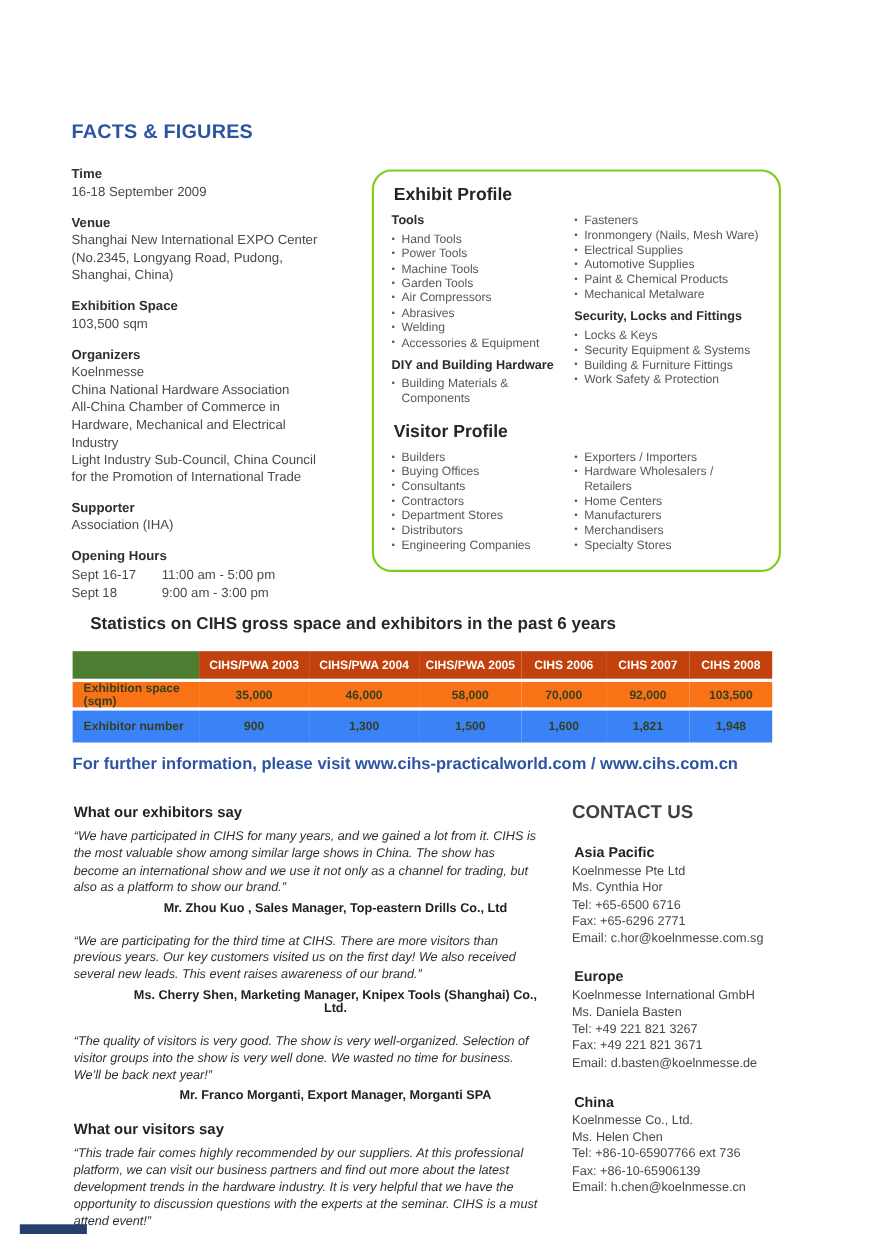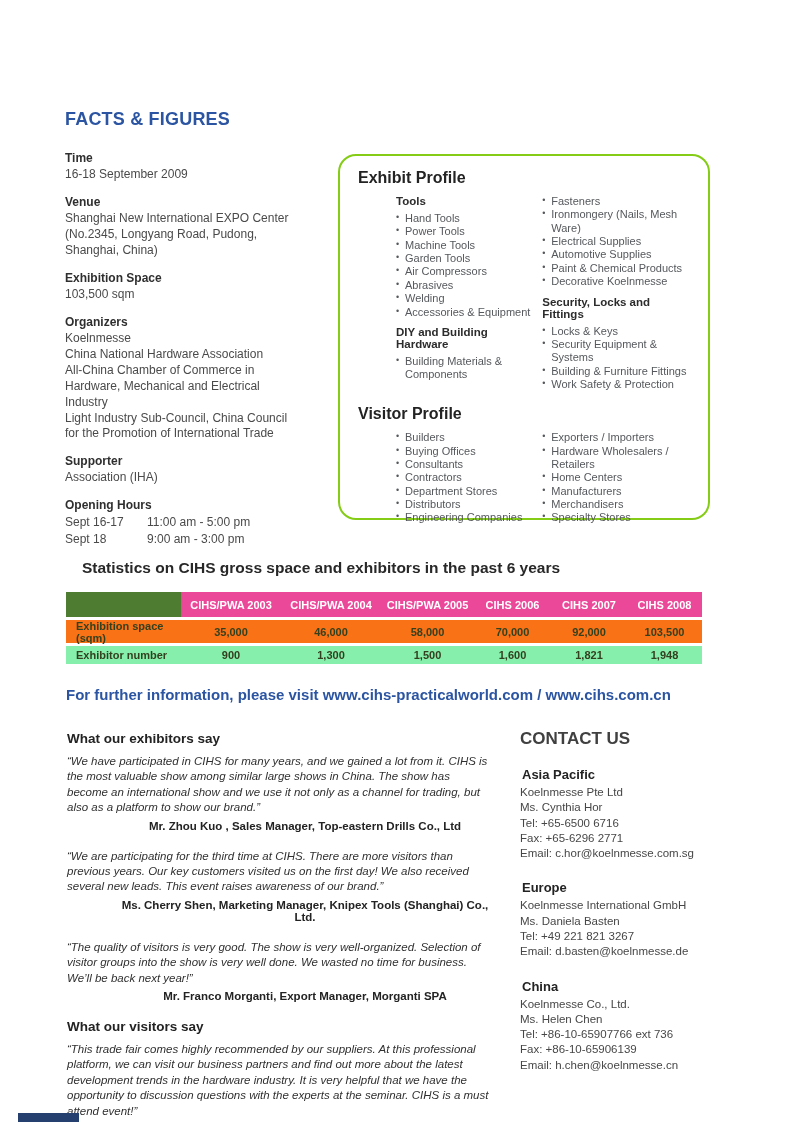--- a/index.html
+++ b/index.html
@@ -22,39 +22,39 @@
   .hours-row { display:flex; font-size:12px; color:#4a4a4a; line-height:1.4; }
   .hours-day { width:82px; }
 
   
   .profile-box {
     left:338px; top:154px; width:372px; height:366px;
     border:2px solid #84cc16; border-radius:18px;
     padding:13px 16px 10px 16px;
   }
   .profile-title { font-size:16px; font-weight:700; color:#232323; margin-bottom:8px; padding-left:2px; }
-  .profile-cols { display:flex;margin-left:40px; }
+  .profile-cols { display:flex; }
   .profile-col-left { width:168px; }
   .profile-col-right { width:172px; }
   .group-heading { font-size:11.5px; font-weight:700; color:#2c2c2c; margin:7px 0 5px 0; }
   .group:first-child .group-heading { margin-top:0; }
   .bullet-item { font-size:11px; color:#55585c; line-height:1.215; padding-left:9px; position:relative; }
   .bullet-item::before { content:"•"; position:absolute; left:0; top:0; font-size:9px; color:#55585c; }
   .visitor-block { margin-top:14px; }
 
   
   .stats-heading { left:82px; top:559px; font-size:15.5px; font-weight:700; color:#282828; }
   .stats-table { left:66px; top:592px; width:636px; }
   .t-row { display:flex; margin-bottom:3px; }
   .t-cell { font-size:11px; display:flex; align-items:center; justify-content:center; }
   .t-cell.label { justify-content:flex-start; padding-left:10px; font-weight:700; color:#33401f; }
-  .t-head .t-cell { background:#ec4899; color:#ffffff; font-weight:700; height:25px; }
+  .t-head .t-cell { background:#c2410c; color:#ffffff; font-weight:700; height:25px; }
   .t-head .t-cell.label { background:#4e7d32; }
   .t-r1 .t-cell { background:#f97316; height:23px; color:#33401f; font-weight:600; }
-  .t-r2 .t-cell { background:#86efac; height:18px; color:#33401f; font-weight:600; }
+  .t-r2 .t-cell { background:#3b82f6; height:29px; color:#33401f; font-weight:600; }
   .c0{width:115px;} .c1{width:100px;} .c2{width:100px;} .c3{width:93px;} .c4{width:77px;} .c5{width:76px;} .c6{width:75px;}
 
   
   .further-info { left:66px; top:686px; width:680px; font-size:15px; font-weight:700; color:#2b55a2; }
 
   
   .testimonials { left:67px; top:731px; width:424px; }
   .say-heading { font-size:13.5px; font-weight:700; color:#232323; margin-bottom:8px; }
   .quote { font-size:11.5px; font-style:italic; color:#303030; line-height:1.34; margin-bottom:4px; }
   .attribution { font-size:11.5px; font-weight:700; color:#232323; text-align:center; padding-left:52px; margin-bottom:17px; }
@@ -137,21 +137,21 @@
           <div class="bullet-item">Building Materials &amp; Components</div>
         </div>
       </div>
     <div class="profile-col-right">
         <div class="group">
           <div class="bullet-item">Fasteners</div>
           <div class="bullet-item">Ironmongery (Nails, Mesh Ware)</div>
           <div class="bullet-item">Electrical Supplies</div>
           <div class="bullet-item">Automotive Supplies</div>
           <div class="bullet-item">Paint &amp; Chemical Products</div>
-          <div class="bullet-item">Decorative Koelnmesse</div>
+          <div class="bullet-item">Mechanical Metalware</div>
         </div>
         <div class="group">
           <div class="group-heading">Security, Locks and Fittings</div>
           <div class="bullet-item">Locks &amp; Keys</div>
           <div class="bullet-item">Security Equipment &amp; Systems</div>
           <div class="bullet-item">Building &amp; Furniture Fittings</div>
           <div class="bullet-item">Work Safety &amp; Protection</div>
         </div>
       </div>
   </div>
@@ -241,20 +241,21 @@
         <div class="contact-line">Ms. Cynthia Hor</div>
         <div class="contact-line">Tel: +65-6500 6716</div>
         <div class="contact-line">Fax: +65-6296 2771</div>
         <div class="contact-line">Email: c.hor@koelnmesse.com.sg</div>
       </div>
       <div class="contact-region">
         <div class="contact-region-name">Europe</div>
         <div class="contact-line">Koelnmesse International GmbH</div>
         <div class="contact-line">Ms. Daniela Basten</div>
         <div class="contact-line">Tel: +49 221 821 3267</div>
+        <div class="contact-line">Fax: +49 221 821 3671</div>
         <div class="contact-line">Email: d.basten@koelnmesse.de</div>
       </div>
       <div class="contact-region">
         <div class="contact-region-name">China</div>
         <div class="contact-line">Koelnmesse Co., Ltd.</div>
         <div class="contact-line">Ms. Helen Chen</div>
         <div class="contact-line">Tel: +86-10-65907766 ext 736</div>
         <div class="contact-line">Fax: +86-10-65906139</div>
         <div class="contact-line">Email: h.chen@koelnmesse.cn</div>
       </div>

